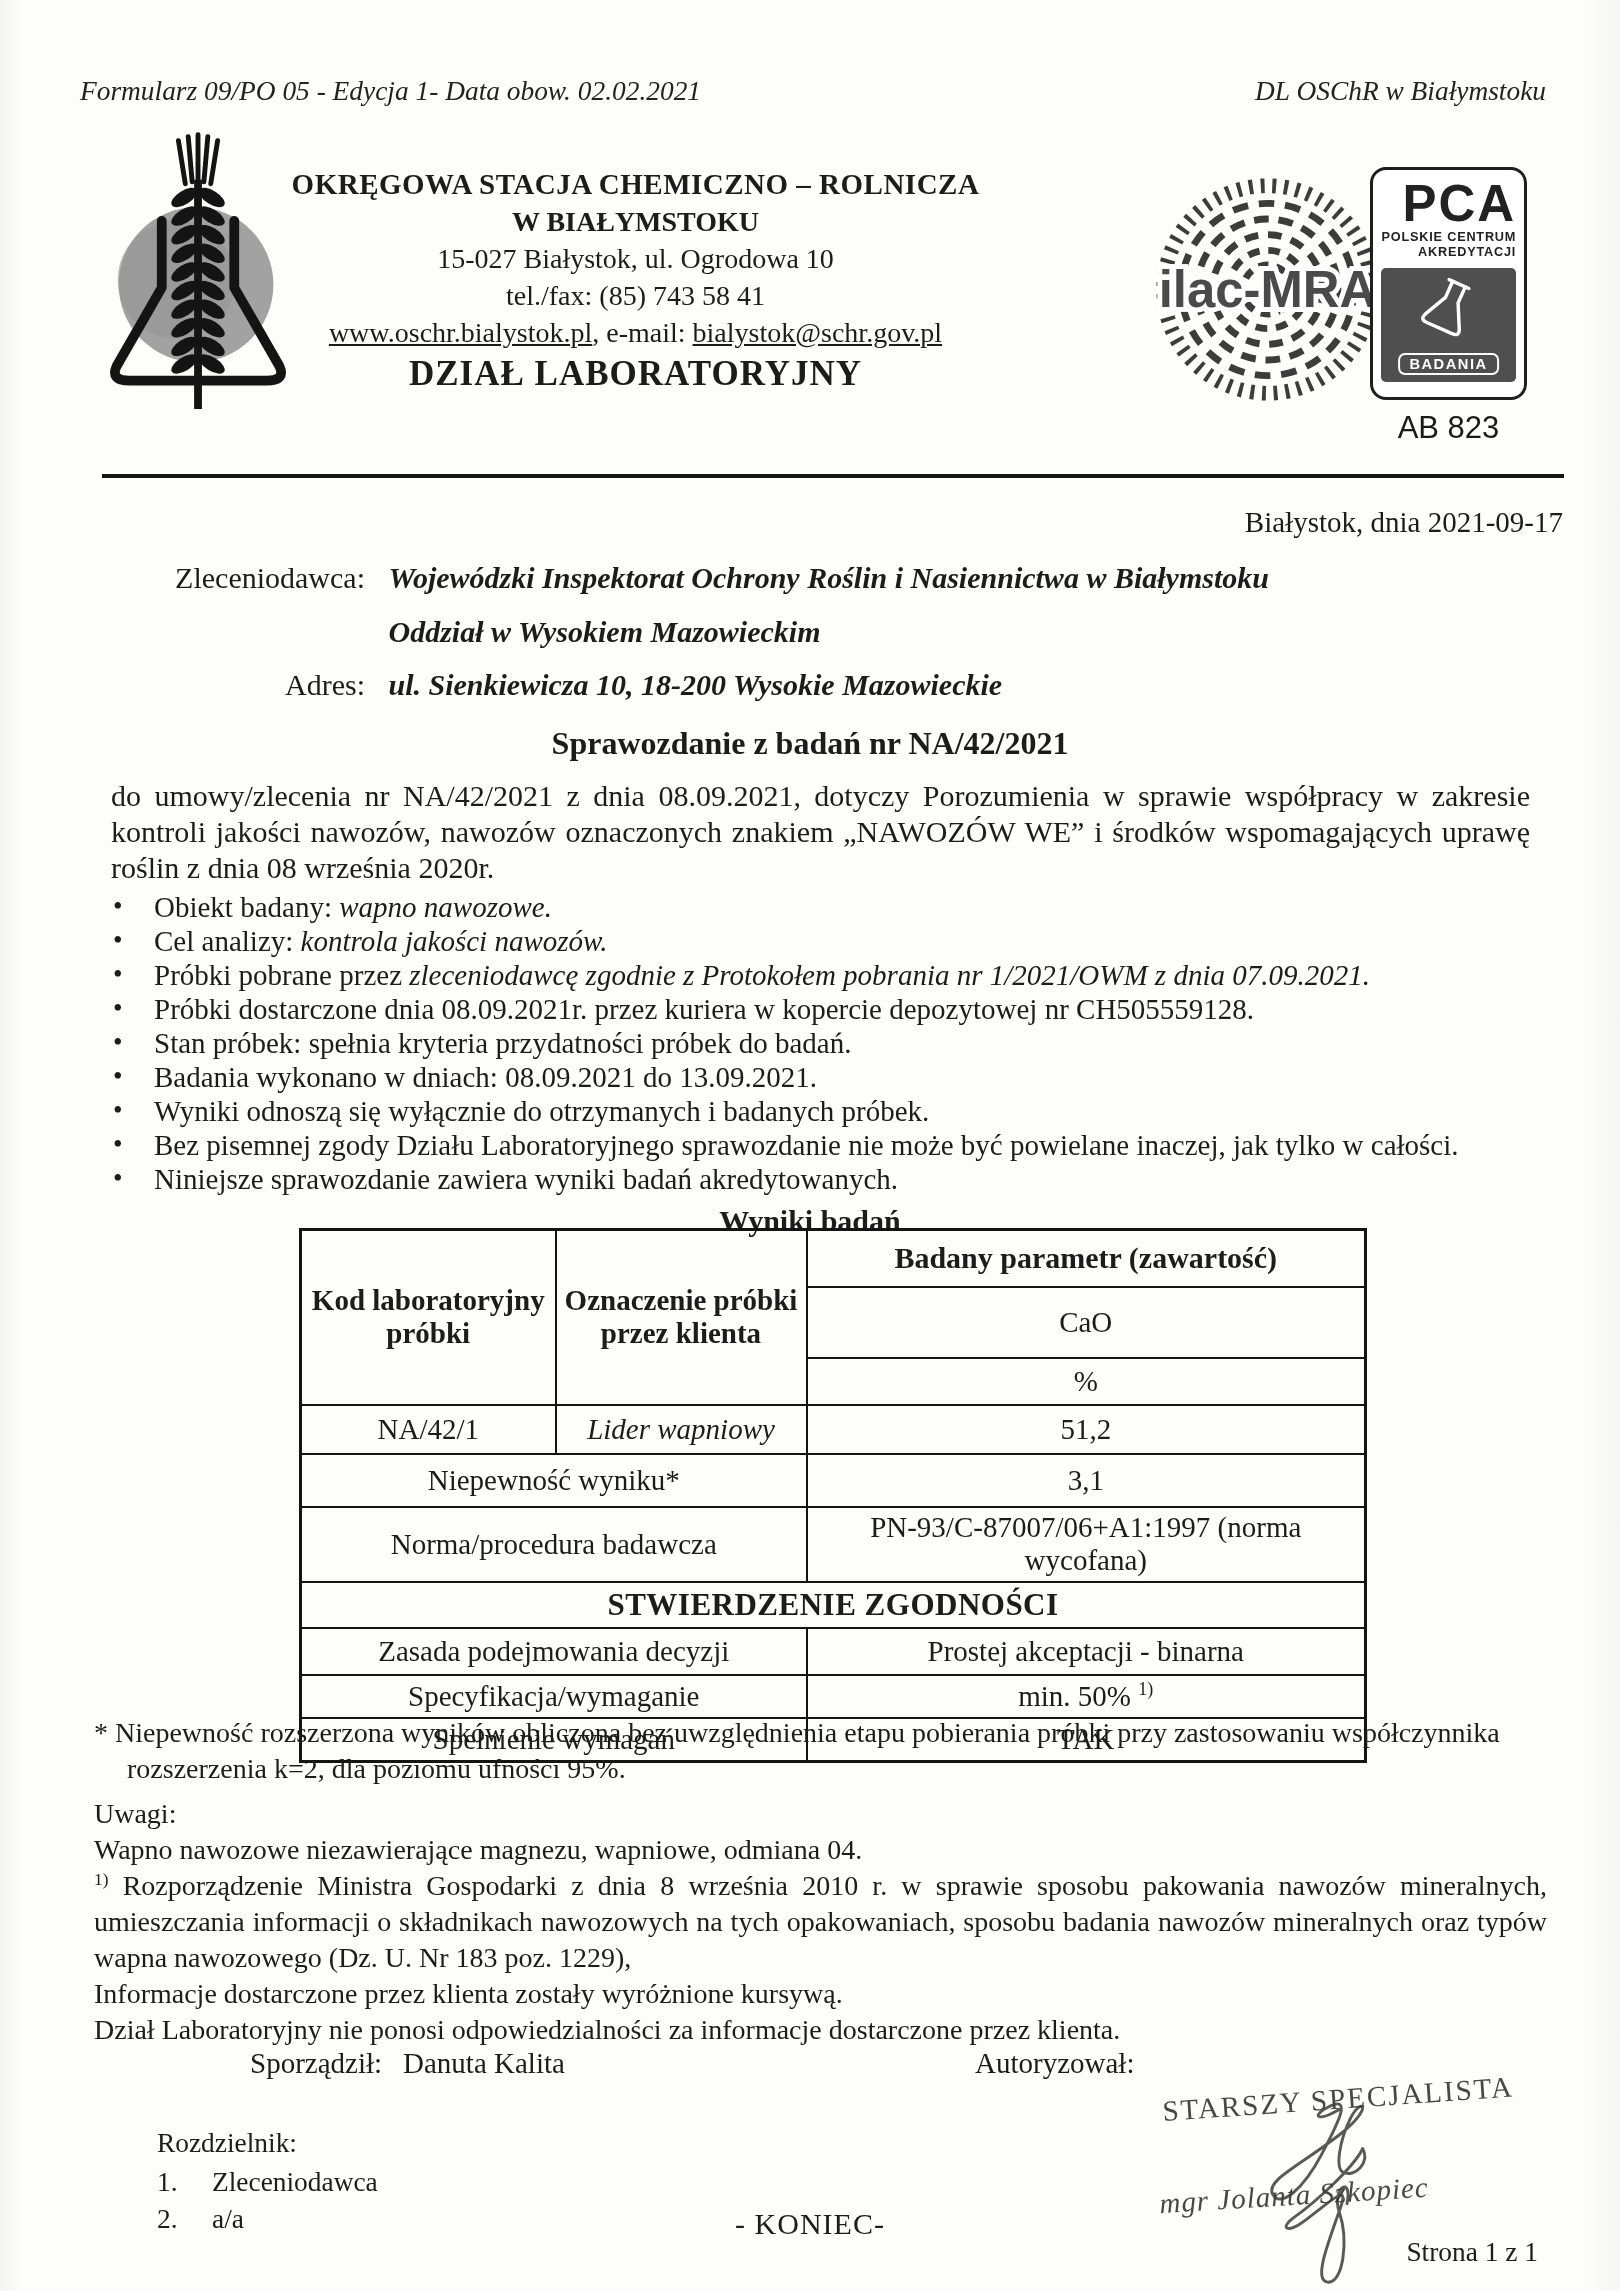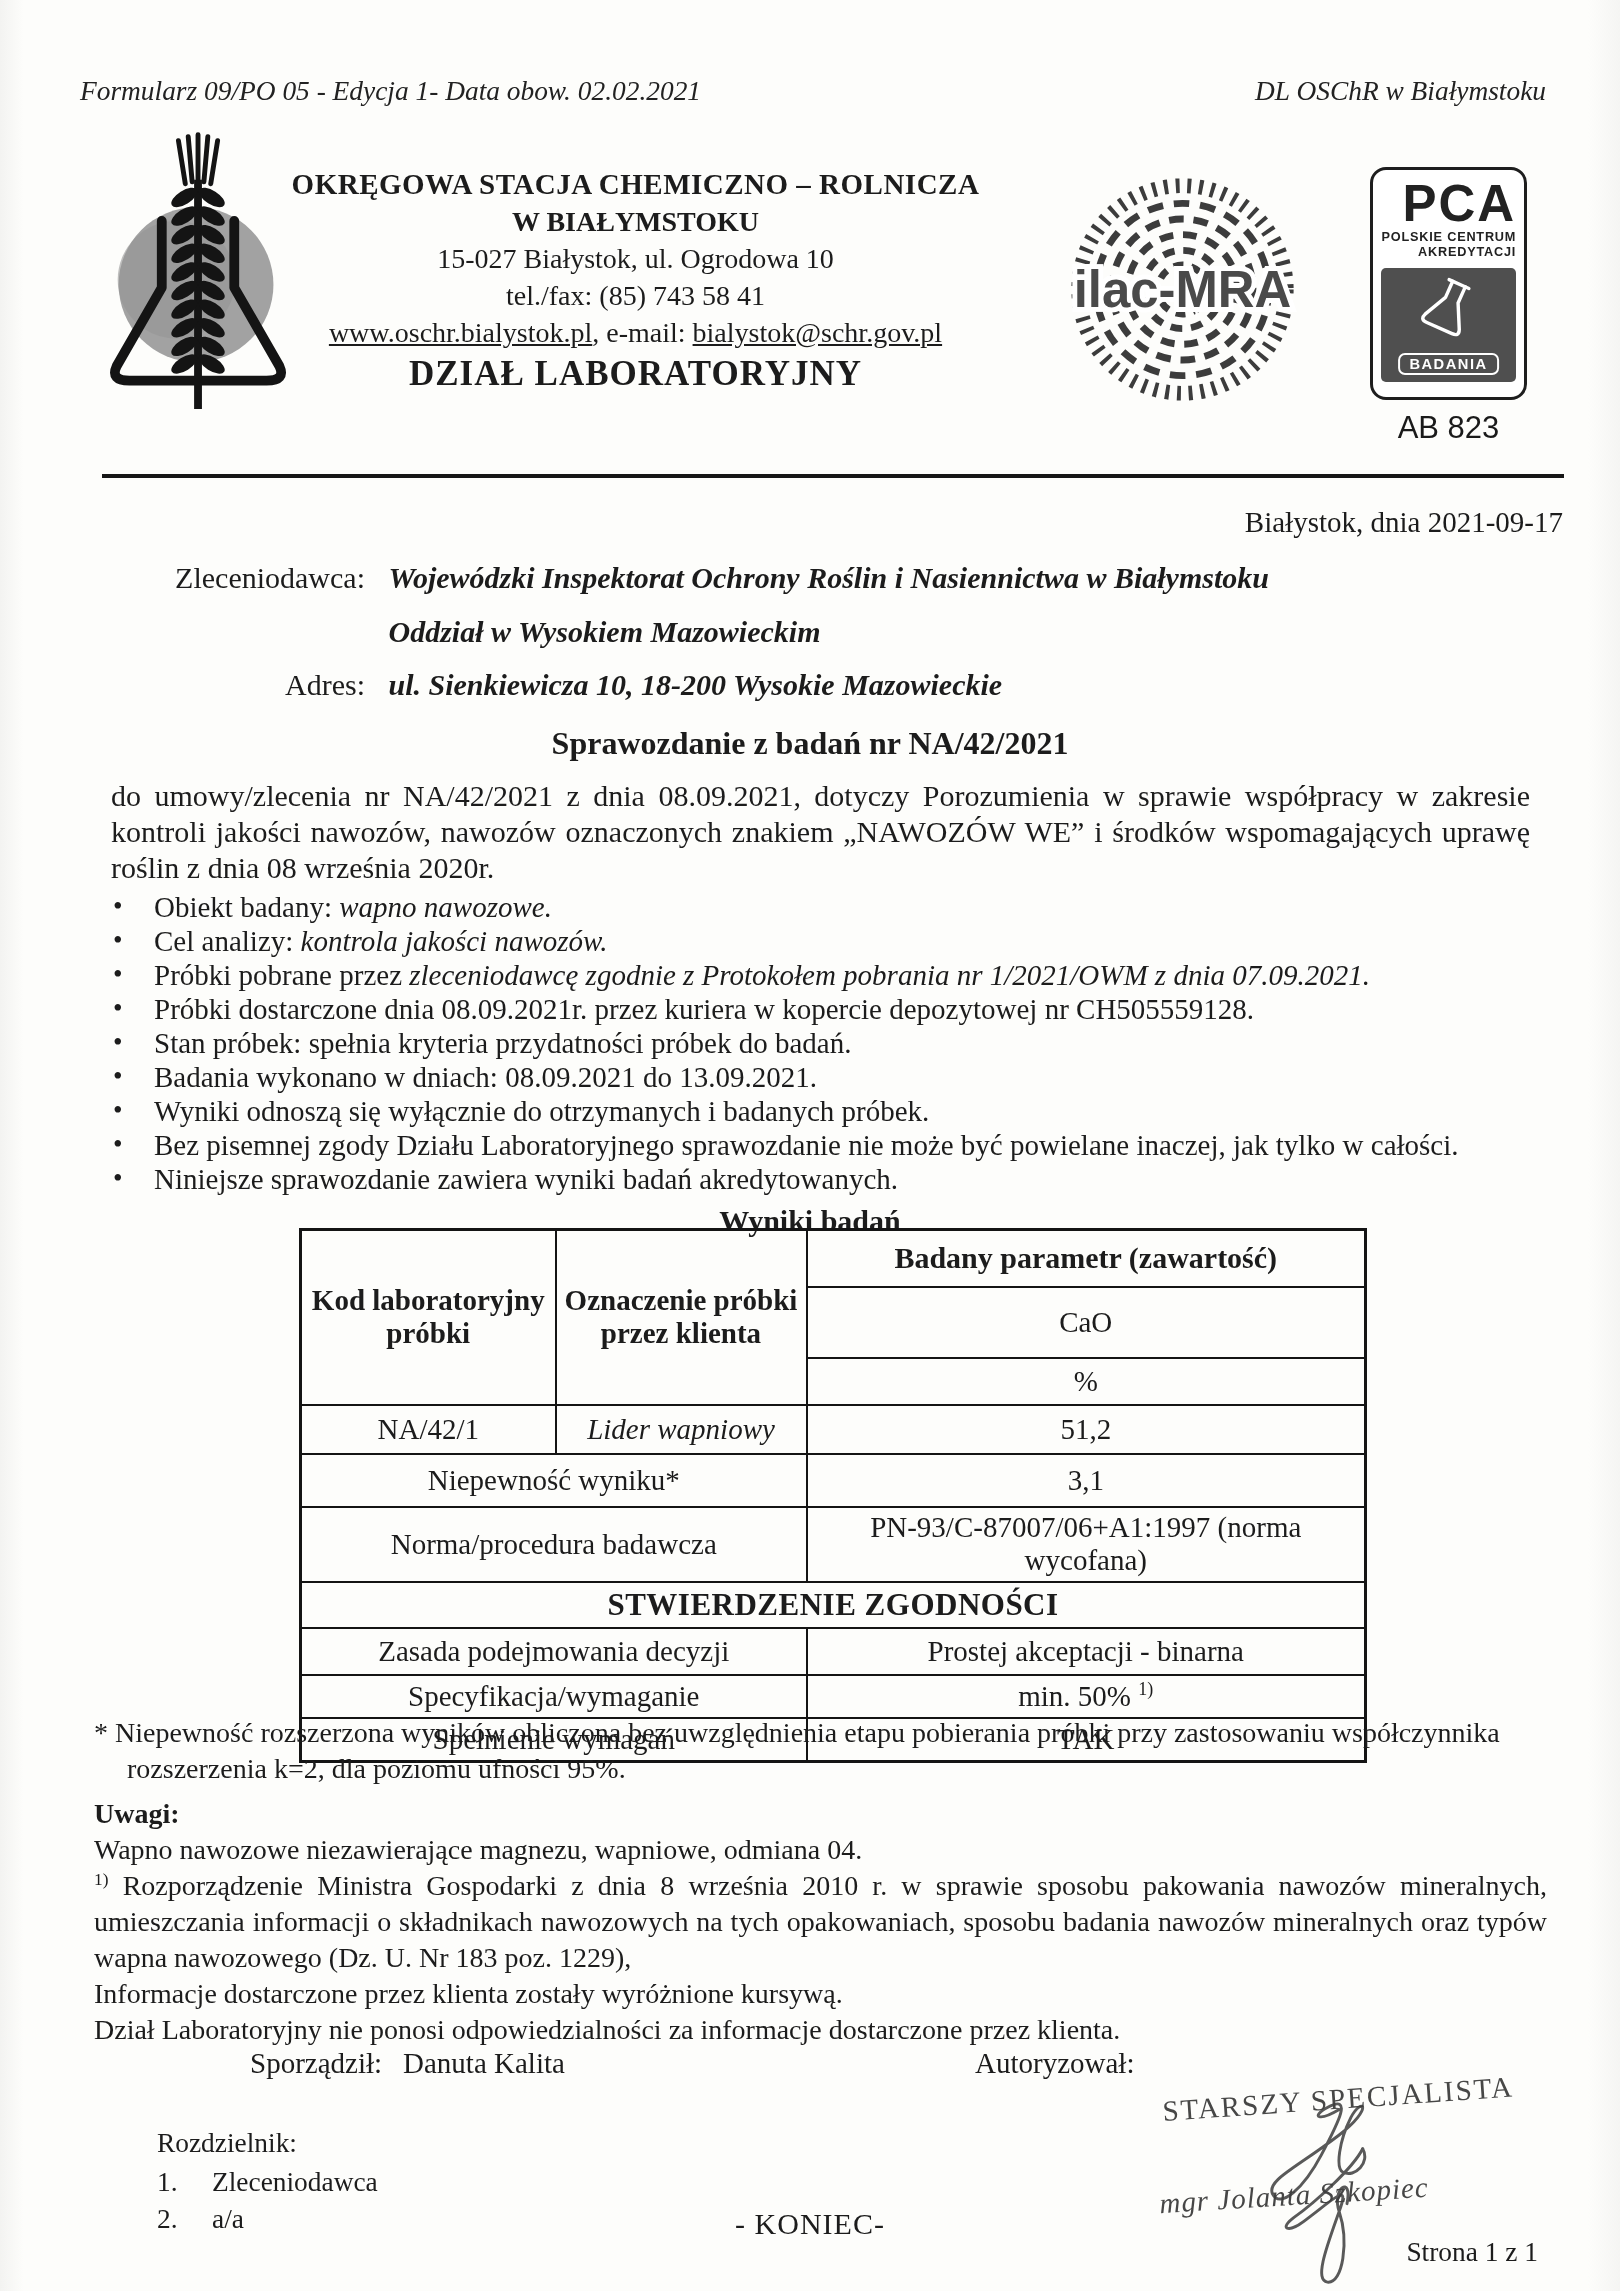--- a/index.html
+++ b/index.html
@@ -22,21 +22,21 @@
   
   .lh-logo { position:absolute; left:90px; top:123px; }
   .lh-center { position:absolute; left:263px; top:167px; width:745px; text-align:center; line-height:35px; }
   .org1 { font-weight:bold; font-size:29px; letter-spacing:0.5px; }
   .org2 { font-weight:bold; font-size:28px; margin-top:2px; }
   .lh-line { font-size:28px; margin-top:2px; }
   .lh-links { font-size:28px; margin-top:2px; }
   .lh-links .u { text-decoration:underline; }
   .dept { font-weight:bold; font-size:35px; letter-spacing:1px; margin-top:5.9px; }
 
-  .ilac-seal { position:absolute; left:1066px; top:173px; }
+  .ilac-seal { position:absolute; left:1151px; top:173px; }
 
   .pca-badge { position:absolute; left:1370px; top:167px; width:157px; height:233px;
     border:3.9px solid #1e1e1e; border-radius:16px; background:#fff;
     padding:9.8px 7.8px 7.8px 7.8px; text-align:right;
     font-family:"Liberation Sans", sans-serif; }
   .pca-abbr { font-size:51px; font-weight:bold; letter-spacing:2px; line-height:47px; color:#222; }
   .pca-sub { font-size:12.7px; font-weight:bold; letter-spacing:0.8px; line-height:15.7px; margin-top:2.9px;
     text-transform:uppercase; color:#222; }
   .pca-dark { position:relative; margin-top:6.9px; height:114px; background:#4f4f4f; border-radius:4.9px; }
   .pca-dark svg { position:absolute; left:50%; top:7.8px; transform:translateX(-50%); }
@@ -84,21 +84,21 @@
   .rt-r8 td { height:47px; }
   .rt-r9 td { height:39px; }
   .rt-r10 td { height:37px; }
   sup { font-size:.62em; vertical-align:super; line-height:0; }
 
   .footnote { position:absolute; top:1715px; left:94px; width:1449px;
     font-size:28px; line-height:36px; padding-left:33px; text-indent:-33px; }
 
   .remarks { position:absolute; top:1796px; left:94px; width:1453px;
     font-size:28px; line-height:36px; }
-  .remarks-heading { font-weight:bold; }
+  .remarks-heading { font-weight:normal; }
   .remarks p.just { text-align:justify; }
 
   .prepared { position:absolute; top:2047px; left:250px; font-size:29px; }
   .prepared .name { margin-left:13.7px; }
   .authorized { position:absolute; top:2047px; left:975px; font-size:29px; }
 
   .stamp-title { position:absolute; top:2080px; left:1162px; width:431px;
     font-size:29px; letter-spacing:2px; color:#2e2e2e; transform:rotate(-4deg);
     opacity:.88; white-space:nowrap; }
   .stamp-name { position:absolute; top:2174px; left:1159px; width:431px;

